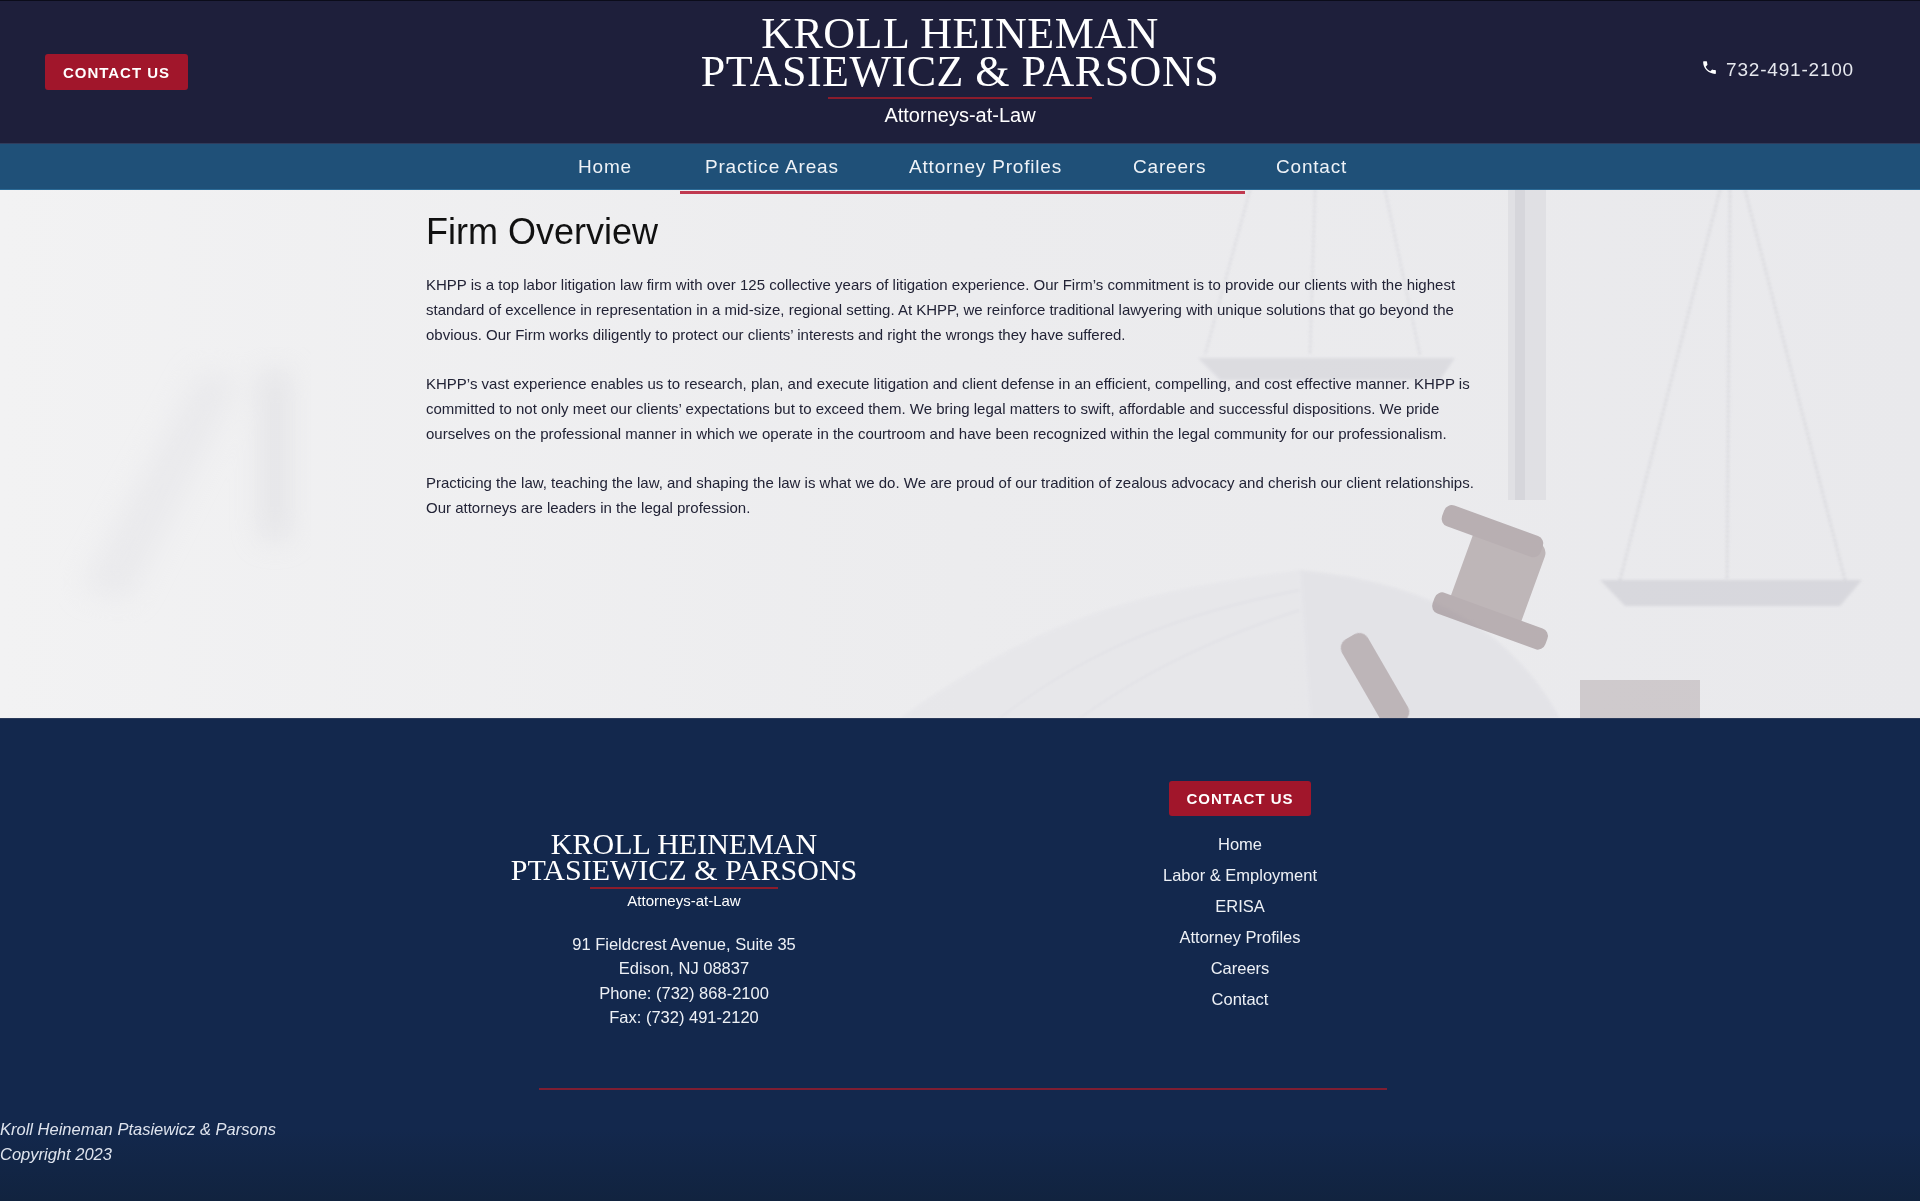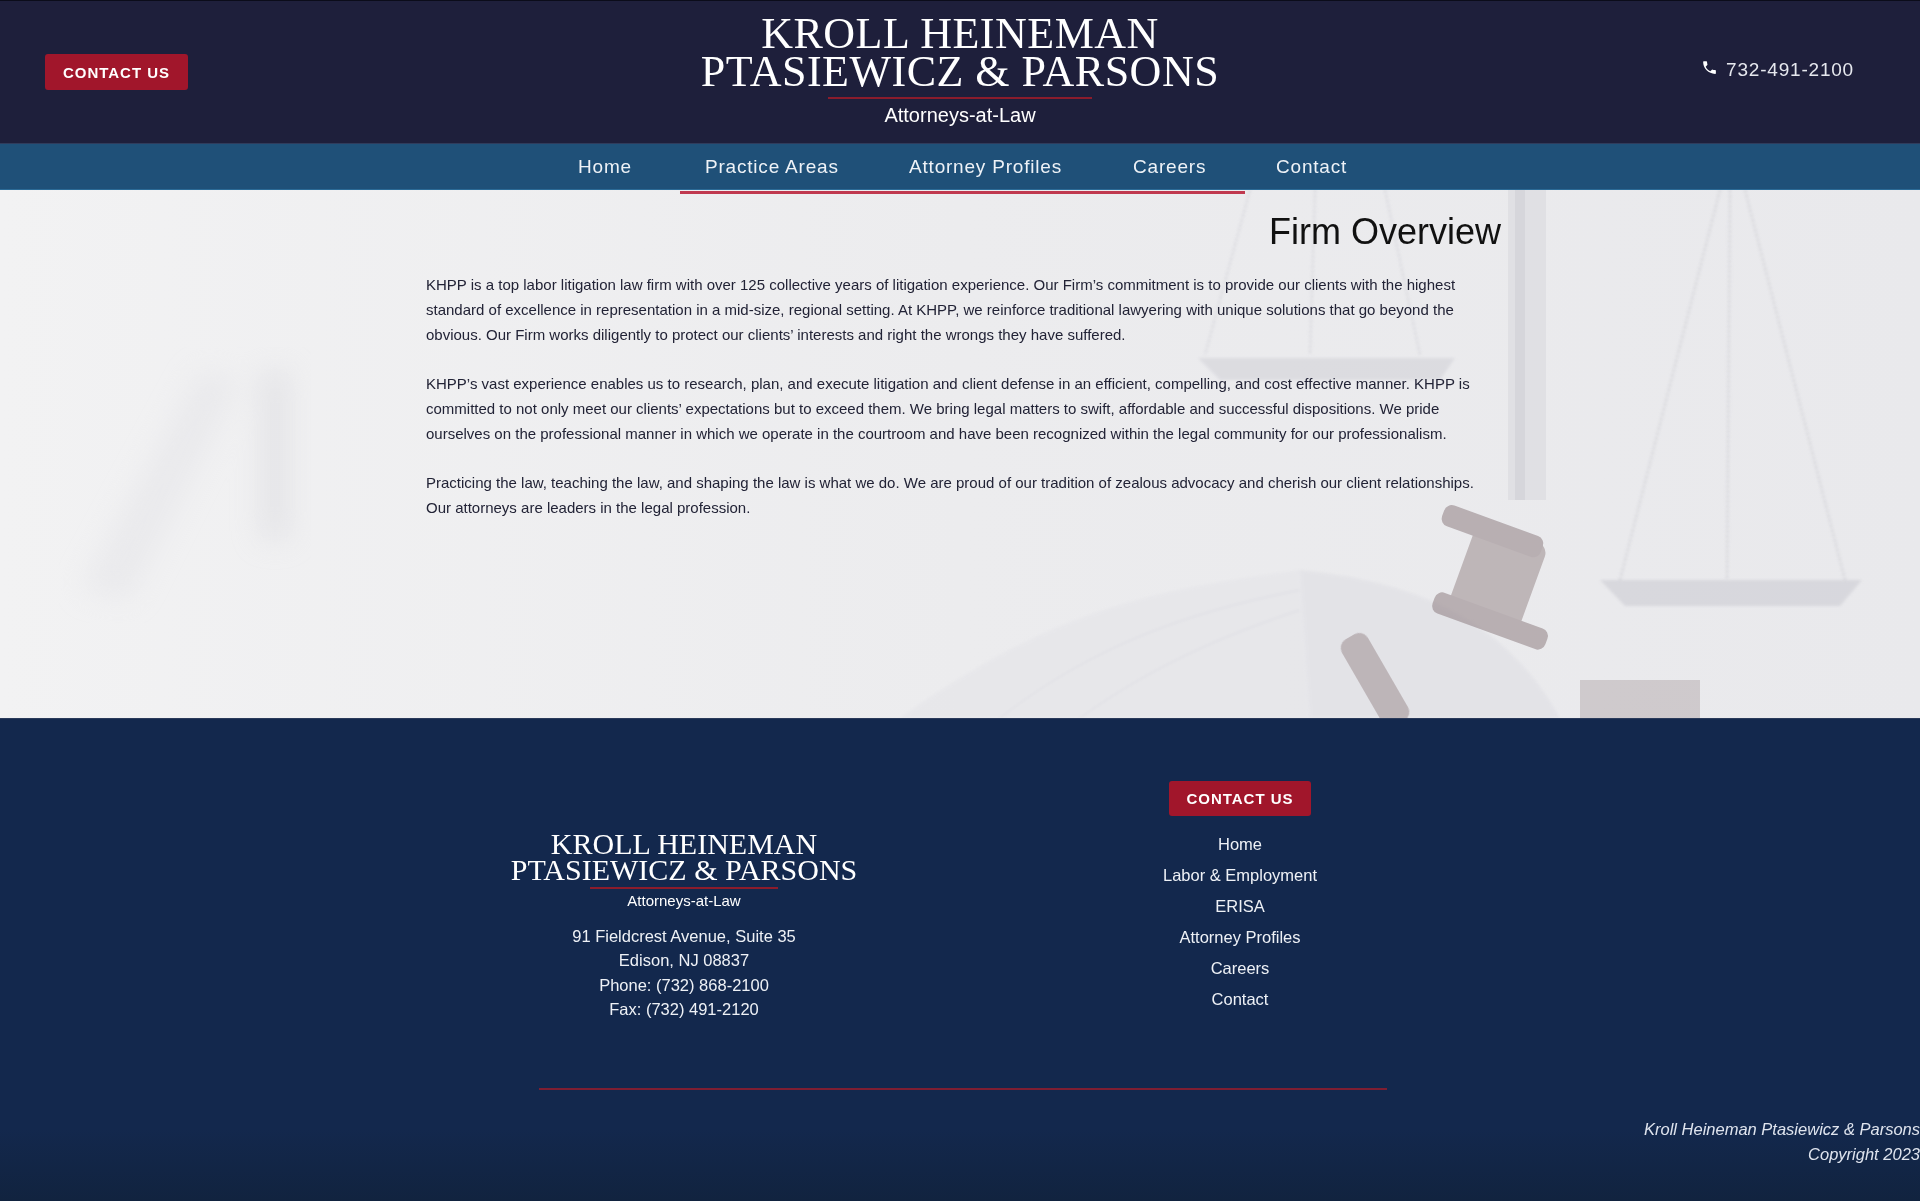--- a/index.html
+++ b/index.html
@@ -47,49 +47,49 @@
 
   
   .main {
     position: absolute; left: 0; top: 190px; width: 1920px; height: 528px;
     background: linear-gradient(90deg, #f2f2f3 0%, #ececee 50%, #e9e9ec 100%);
     overflow: hidden;
   }
   .bg-art { position: absolute; inset: 0; }
   .content { position: absolute; left: 426px; top: 20px; width: 1075px; color: #222336; }
   .page-title {
-    text-align: right; font-size: 36px; color: #111; font-weight: normal; margin-bottom: 18px; line-height: 44px;
+    text-align: left; font-size: 36px; color: #111; font-weight: normal; margin-bottom: 18px; line-height: 44px;
   }
   .content p { font-size: 15px; line-height: 25px; margin-bottom: 24px; }
 
   
   .footer {
     position: absolute; left: 0; top: 718px; width: 1920px; height: 483px;
     background: linear-gradient(180deg, #13284d 0%, #13284d 85%, #11233f 100%);
     border-top: 1px solid #2a3a5a;
   }
   .f-logo { position: absolute; left: 484px; top: 112px; width: 400px; text-align: center; color: #fff; }
   .f-logo .line1, .f-logo .line2 { font-family: "Liberation Serif", serif; font-size: 30px; line-height: 26px; }
   .f-logo .rule { width: 188px; height: 2px; background: #8b1c2c; margin: 4px auto 3px; }
   .f-logo .tag { font-size: 15px; line-height: 18px; }
   .f-address {
-    position: absolute; left: 484px; top: 205px; width: 400px; text-align: center;
+    position: absolute; left: 484px; top: 213px; width: 400px; text-align: center;
     color: #eef1f6; font-size: 16.5px; line-height: 24.3px;
   }
   .f-contact-btn {
     position: absolute; left: 1169px; top: 62px; width: 142px; height: 35px;
     background: #a1162b; color: #fff; border-radius: 3px; border: none;
     font-family: "Liberation Sans", sans-serif; font-size: 15px; font-weight: bold; letter-spacing: 1px;
     display: flex; align-items: center; justify-content: center; cursor: pointer;
   }
   .f-links { position: absolute; left: 1090px; top: 110px; width: 300px; list-style: none; text-align: center; }
   .f-links li { color: #eef1f6; font-size: 16.5px; line-height: 31px; cursor: pointer; }
   .f-divider { position: absolute; left: 539px; top: 369px; width: 848px; height: 2px; background: #7e1e32; }
   .f-copy {
-    position: absolute; left: 0; width: 1920px; top: 398px; text-align: right;
+    position: absolute; left: 0; width: 1920px; top: 398px; text-align: left;
     color: #dfe4ee; font-style: italic; font-size: 16.5px; line-height: 24.5px;
   }
 </style>
 </head>
 <body>
 
 <header class="top-header">
   <button class="contact-btn">CONTACT US</button>
 
   <div class="logo">

